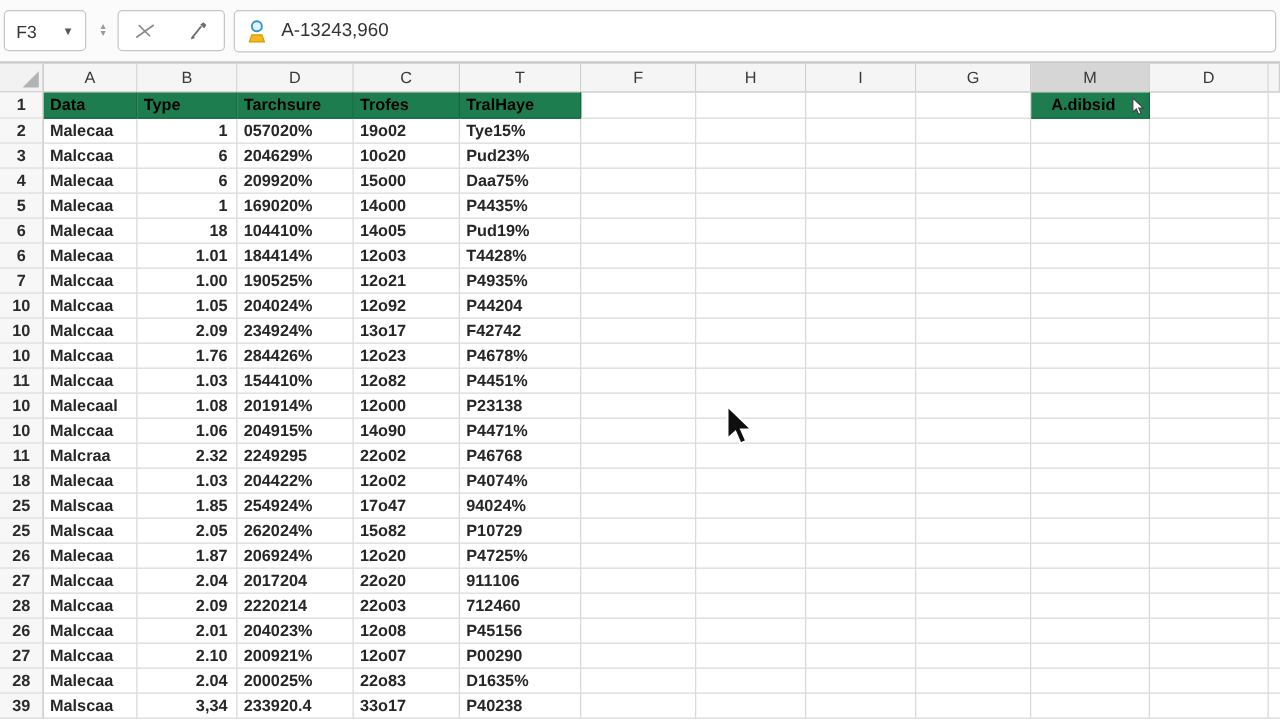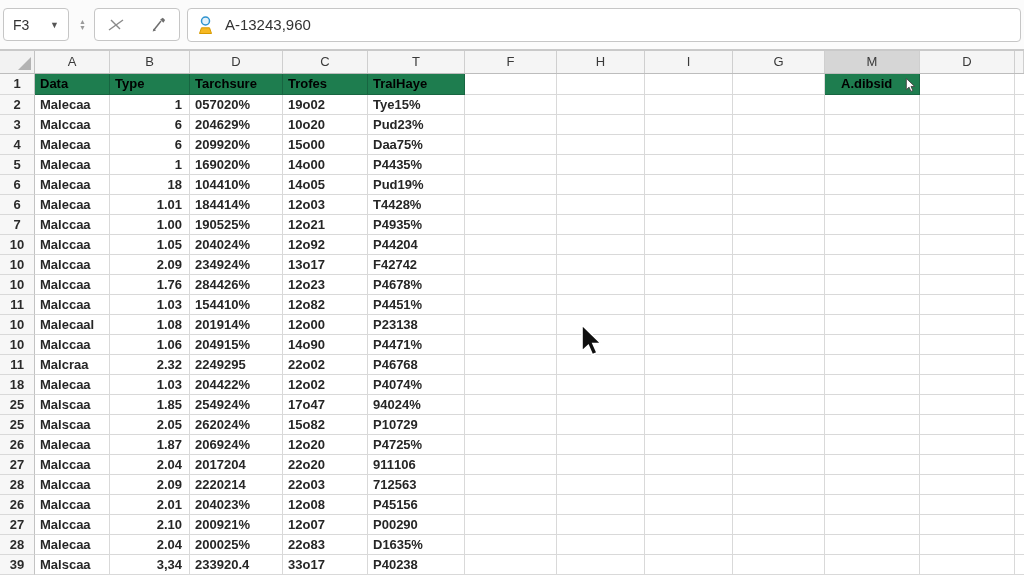--- a/index.html
+++ b/index.html
@@ -549,21 +549,21 @@
     <div class="rowhdr">28</div>
     <div class="cell al">Malccaa</div>
     <div class="cell ar">2.09</div>
     <div class="cell split">
       <span>2220</span>
       <span>214</span>
     </div>
     <div class="cell al">22o03</div>
     <div class="cell split">
       <span>712</span>
-      <span>563</span>
+      <span>460</span>
     </div>
     <div class="cell"></div>
     <div class="cell"></div>
     <div class="cell"></div>
     <div class="cell"></div>
     <div class="cell"></div>
     <div class="cell"></div>
     <div class="cell"></div>
   </div>
 

